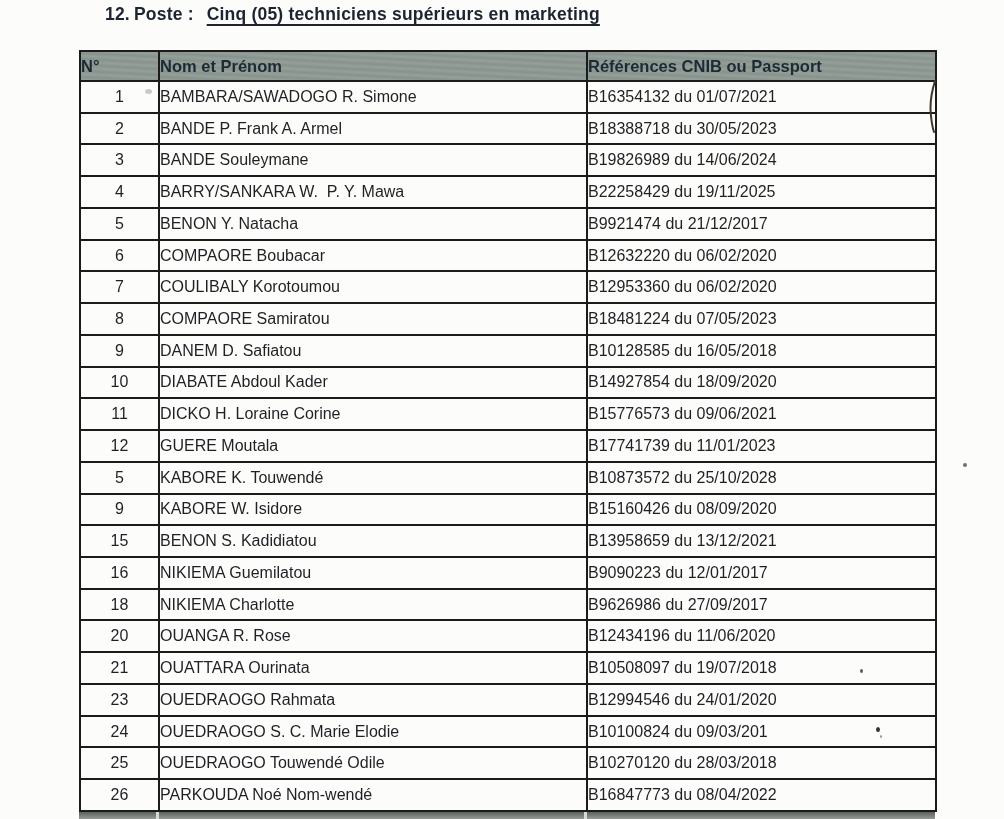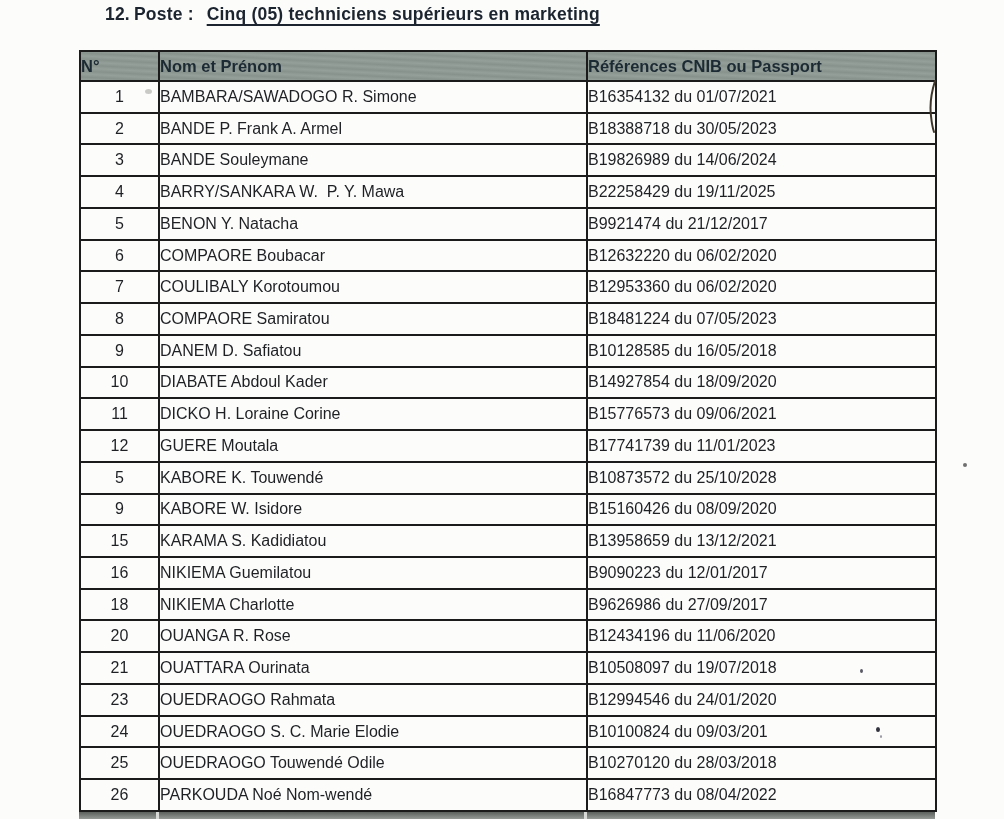--- a/index.html
+++ b/index.html
@@ -197,21 +197,21 @@
     </tr>
 
     <tr>
       <td class="cell-num">9</td>
       <td class="cell-name">KABORE W. Isidore</td>
       <td class="cell-ref">B15160426 du 08/09/2020</td>
     </tr>
 
     <tr>
       <td class="cell-num">15</td>
-      <td class="cell-name">KARAMA S. Kadidiatou</td>
+      <td class="cell-name">BENON S. Kadidiatou</td>
       <td class="cell-ref">B13958659 du 13/12/2021</td>
     </tr>
 
     <tr>
       <td class="cell-num">16</td>
       <td class="cell-name">NIKIEMA Guemilatou</td>
       <td class="cell-ref">B9090223 du 12/01/2017</td>
     </tr>
 
 

